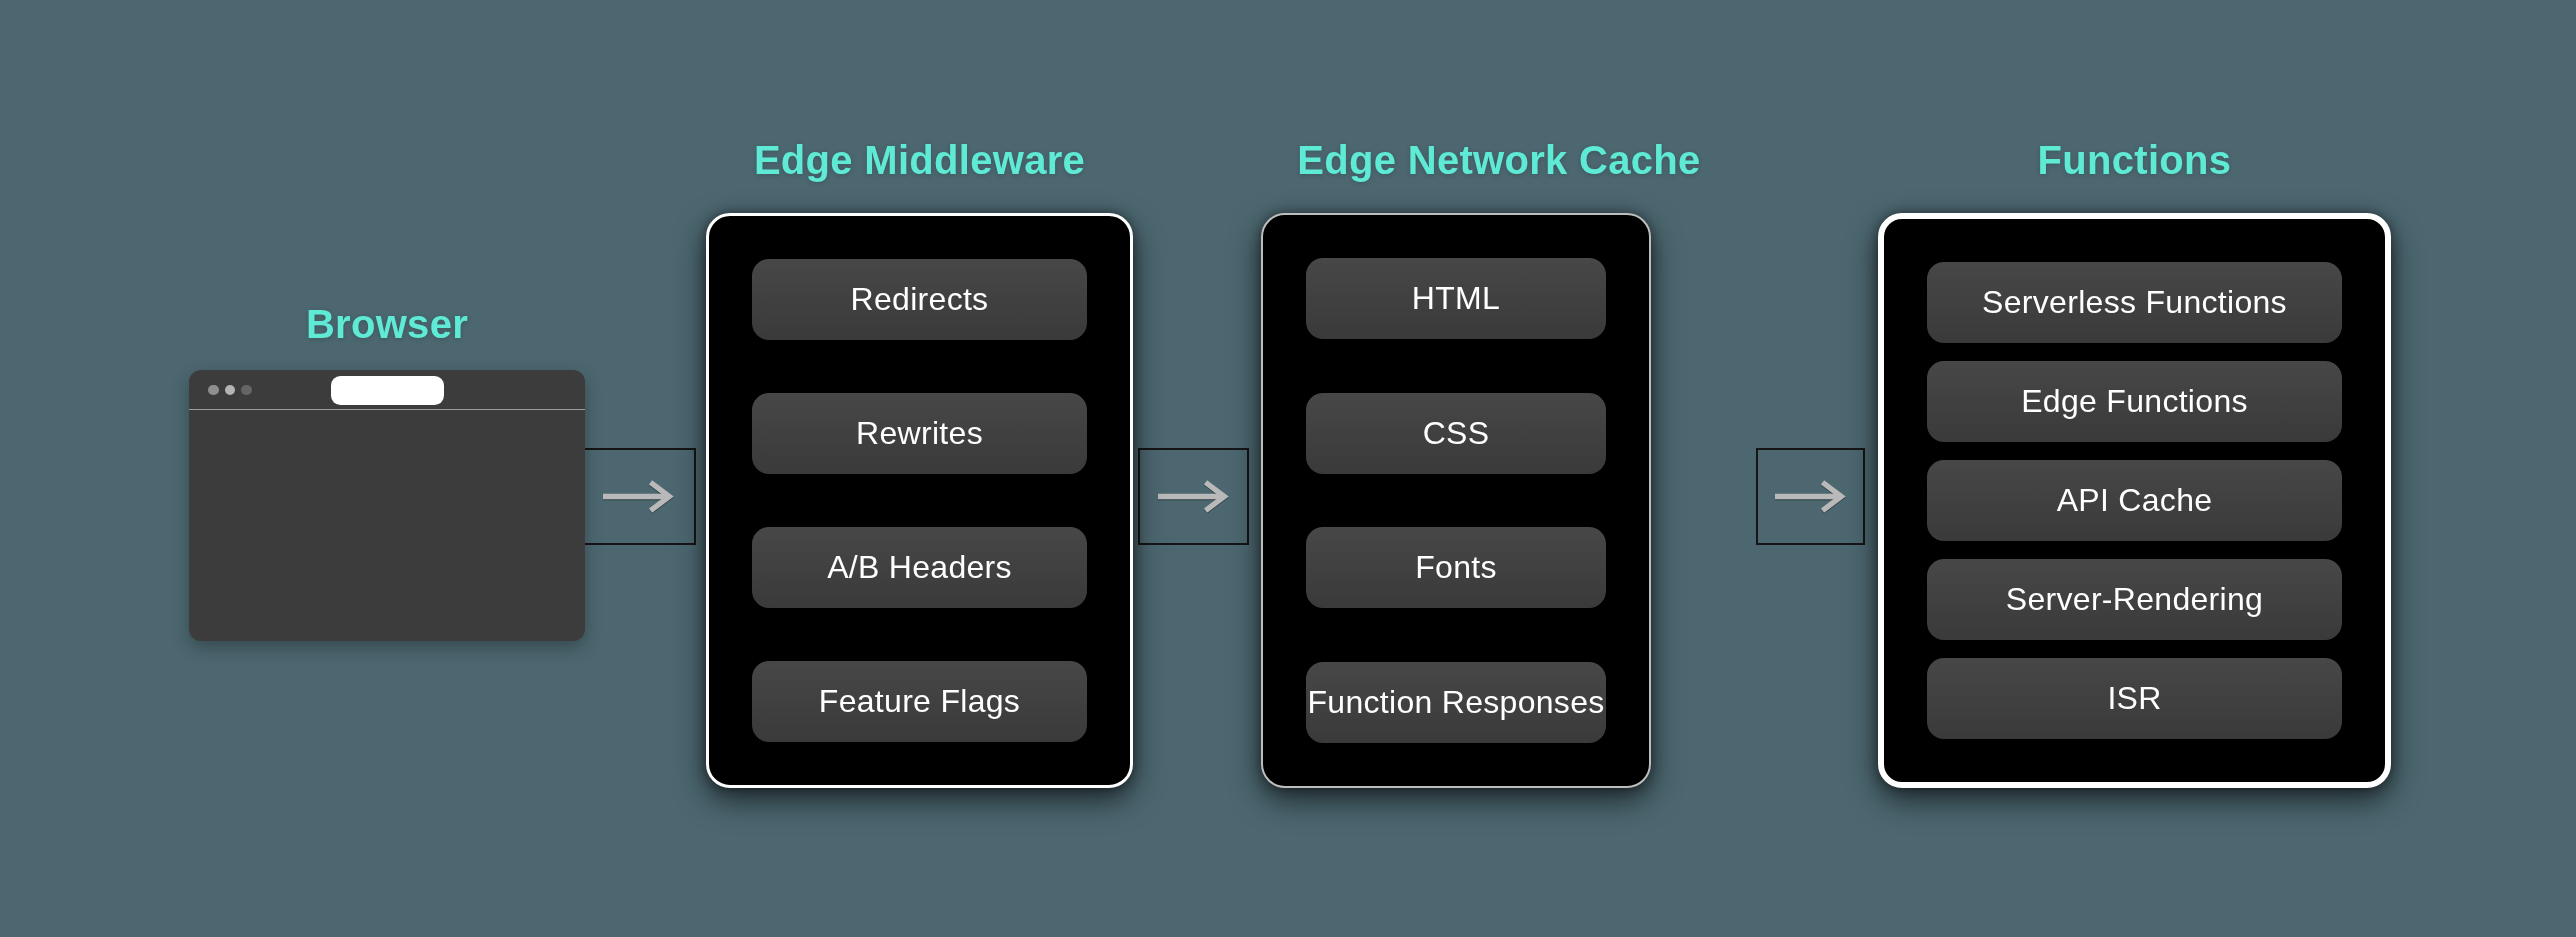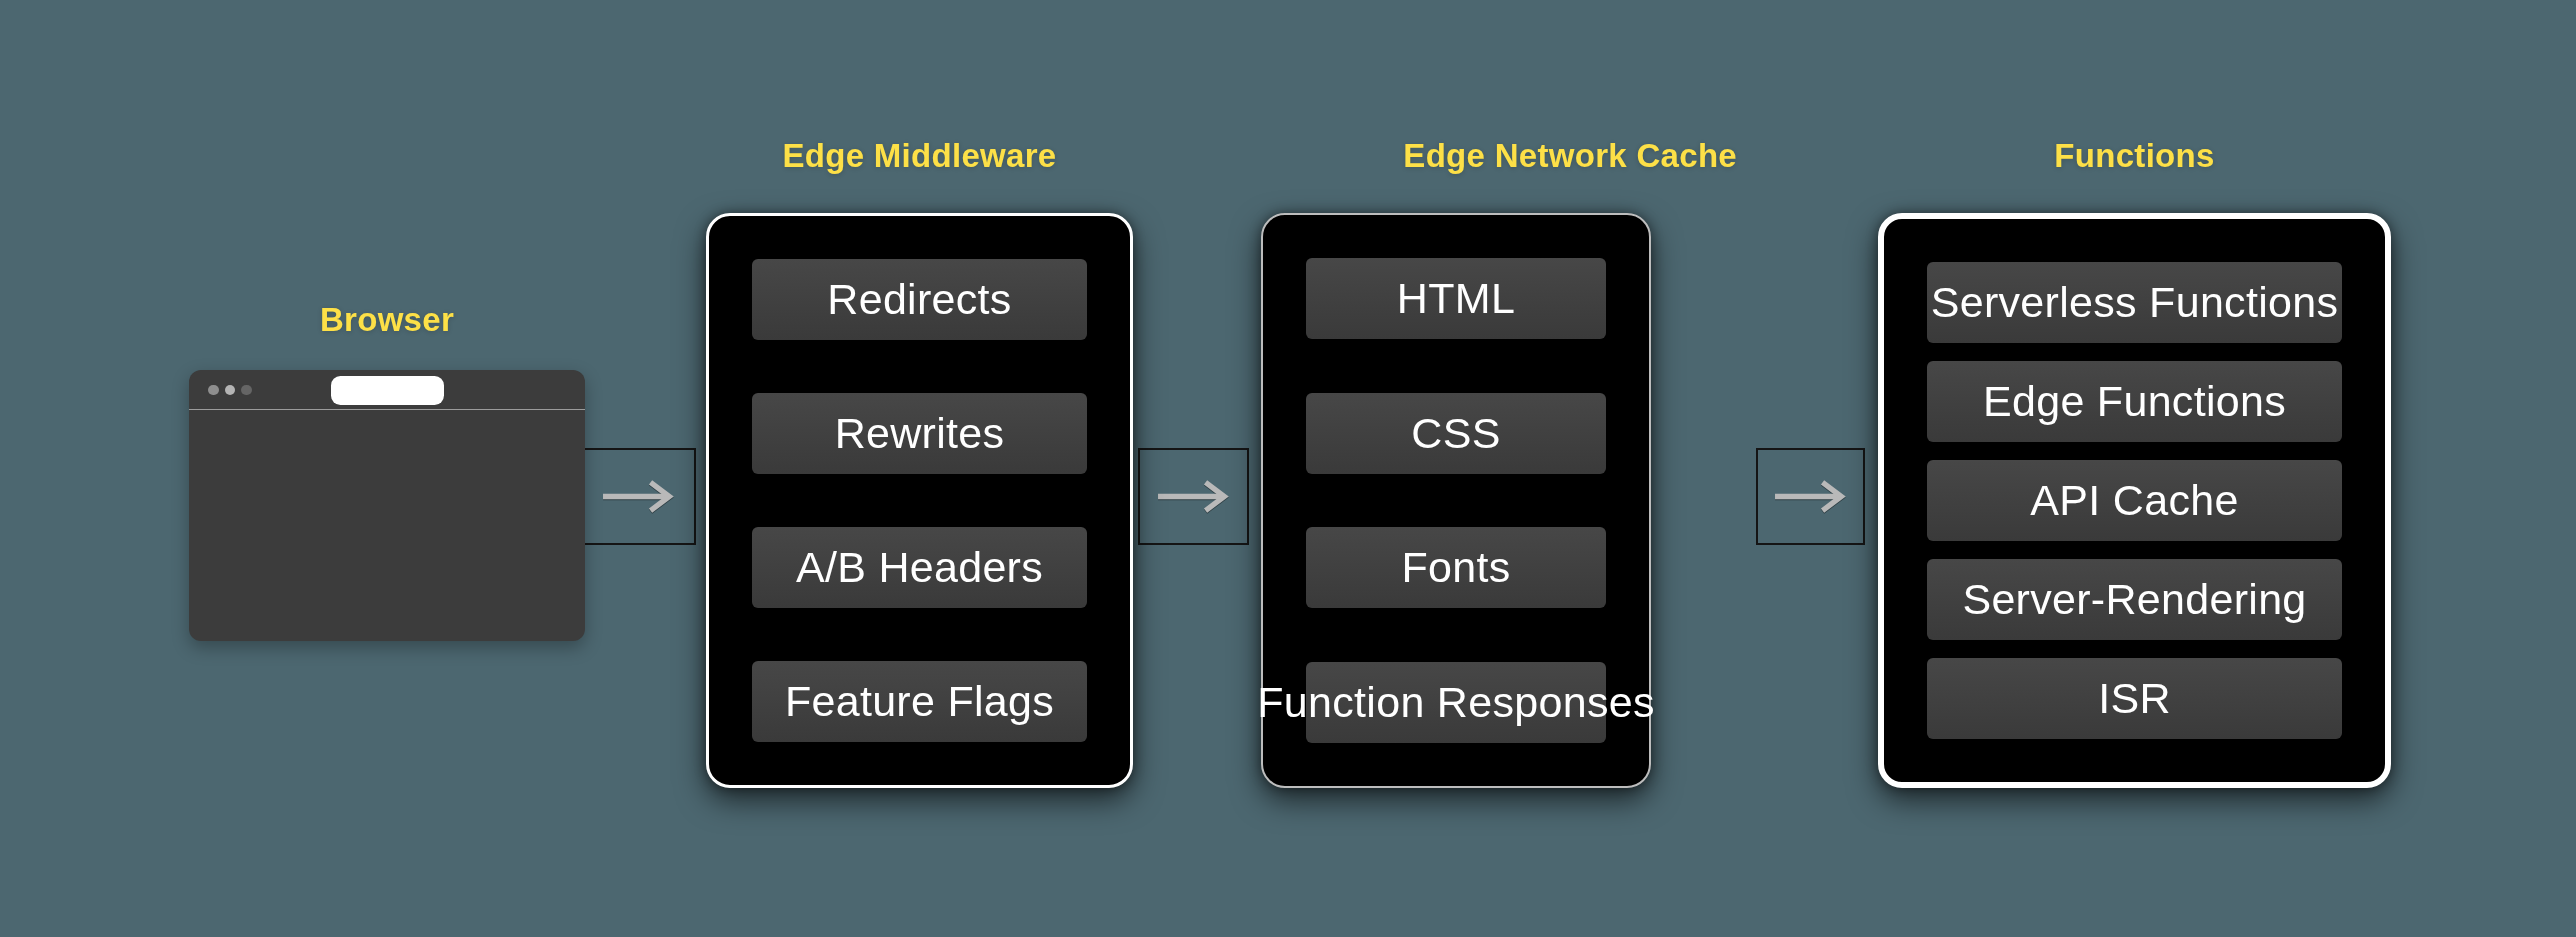--- a/index.html
+++ b/index.html
@@ -8,31 +8,31 @@
     font-family:"Liberation Sans","DejaVu Sans",sans-serif;
     overflow:hidden;
     position:relative;
     background:#4C6770;
   }
   .stage { position:absolute; inset:0; }
 
   
   .title {
     position:absolute;
-    font-size:33px;
+    font-size:40px;
     font-weight:700;
     line-height:1.1;
-    color:#fde047;
+    color:#5eead4;
     text-align:center;
     letter-spacing:0.3px;
     text-shadow:0 1.3px 5.4px rgba(0,0,0,0.18);
   }
   .browser-label { left:189px; top:302px; width:396px; }
   .t0 { left:706px; top:138px; width:427px; }
-  .t1 { left:1261px; top:138px; width:476px;text-align:right; }
+  .t1 { left:1261px; top:138px; width:476px; }
   .t2 { left:1878px; top:138px; width:513px; }
 
   
   .browser-window {
     position:absolute;
     left:189px; top:370px;
     width:396px; height:271px;
     background:#3C3C3C;
     border-radius:12px;
     box-shadow:0 6.7px 17.4px rgba(0,0,0,0.28);
@@ -95,27 +95,27 @@
     justify-content:space-between;
     padding:43px 43px;
     z-index:2;
     box-shadow:0 12px 29.5px rgba(0,0,0,0.62), 0 0 12px rgba(0,0,0,0.42);
   }
   .col0 { left:706px; width:427px; border:3.4px solid #FFFFFF; }
   .col1 { left:1261px; width:390px; border:2px solid #BDBDBD; }
   .col2 { left:1878px; width:513px; border:6px solid #ffffff; }
   .pill {
     height:81px;
-    border-radius:6px;
+    border-radius:17px;
     background:linear-gradient(180deg,#474747,#3A3A3A);
     display:flex;
     align-items:center;
     justify-content:center;
     color:#FFFFFF;
-    font-size:43px;
+    font-size:32px;
     font-weight:500;
     letter-spacing:0.3px;
     white-space:nowrap;
   }
 </style>
 </head>
 <body>
 
 <div class="stage">
 

